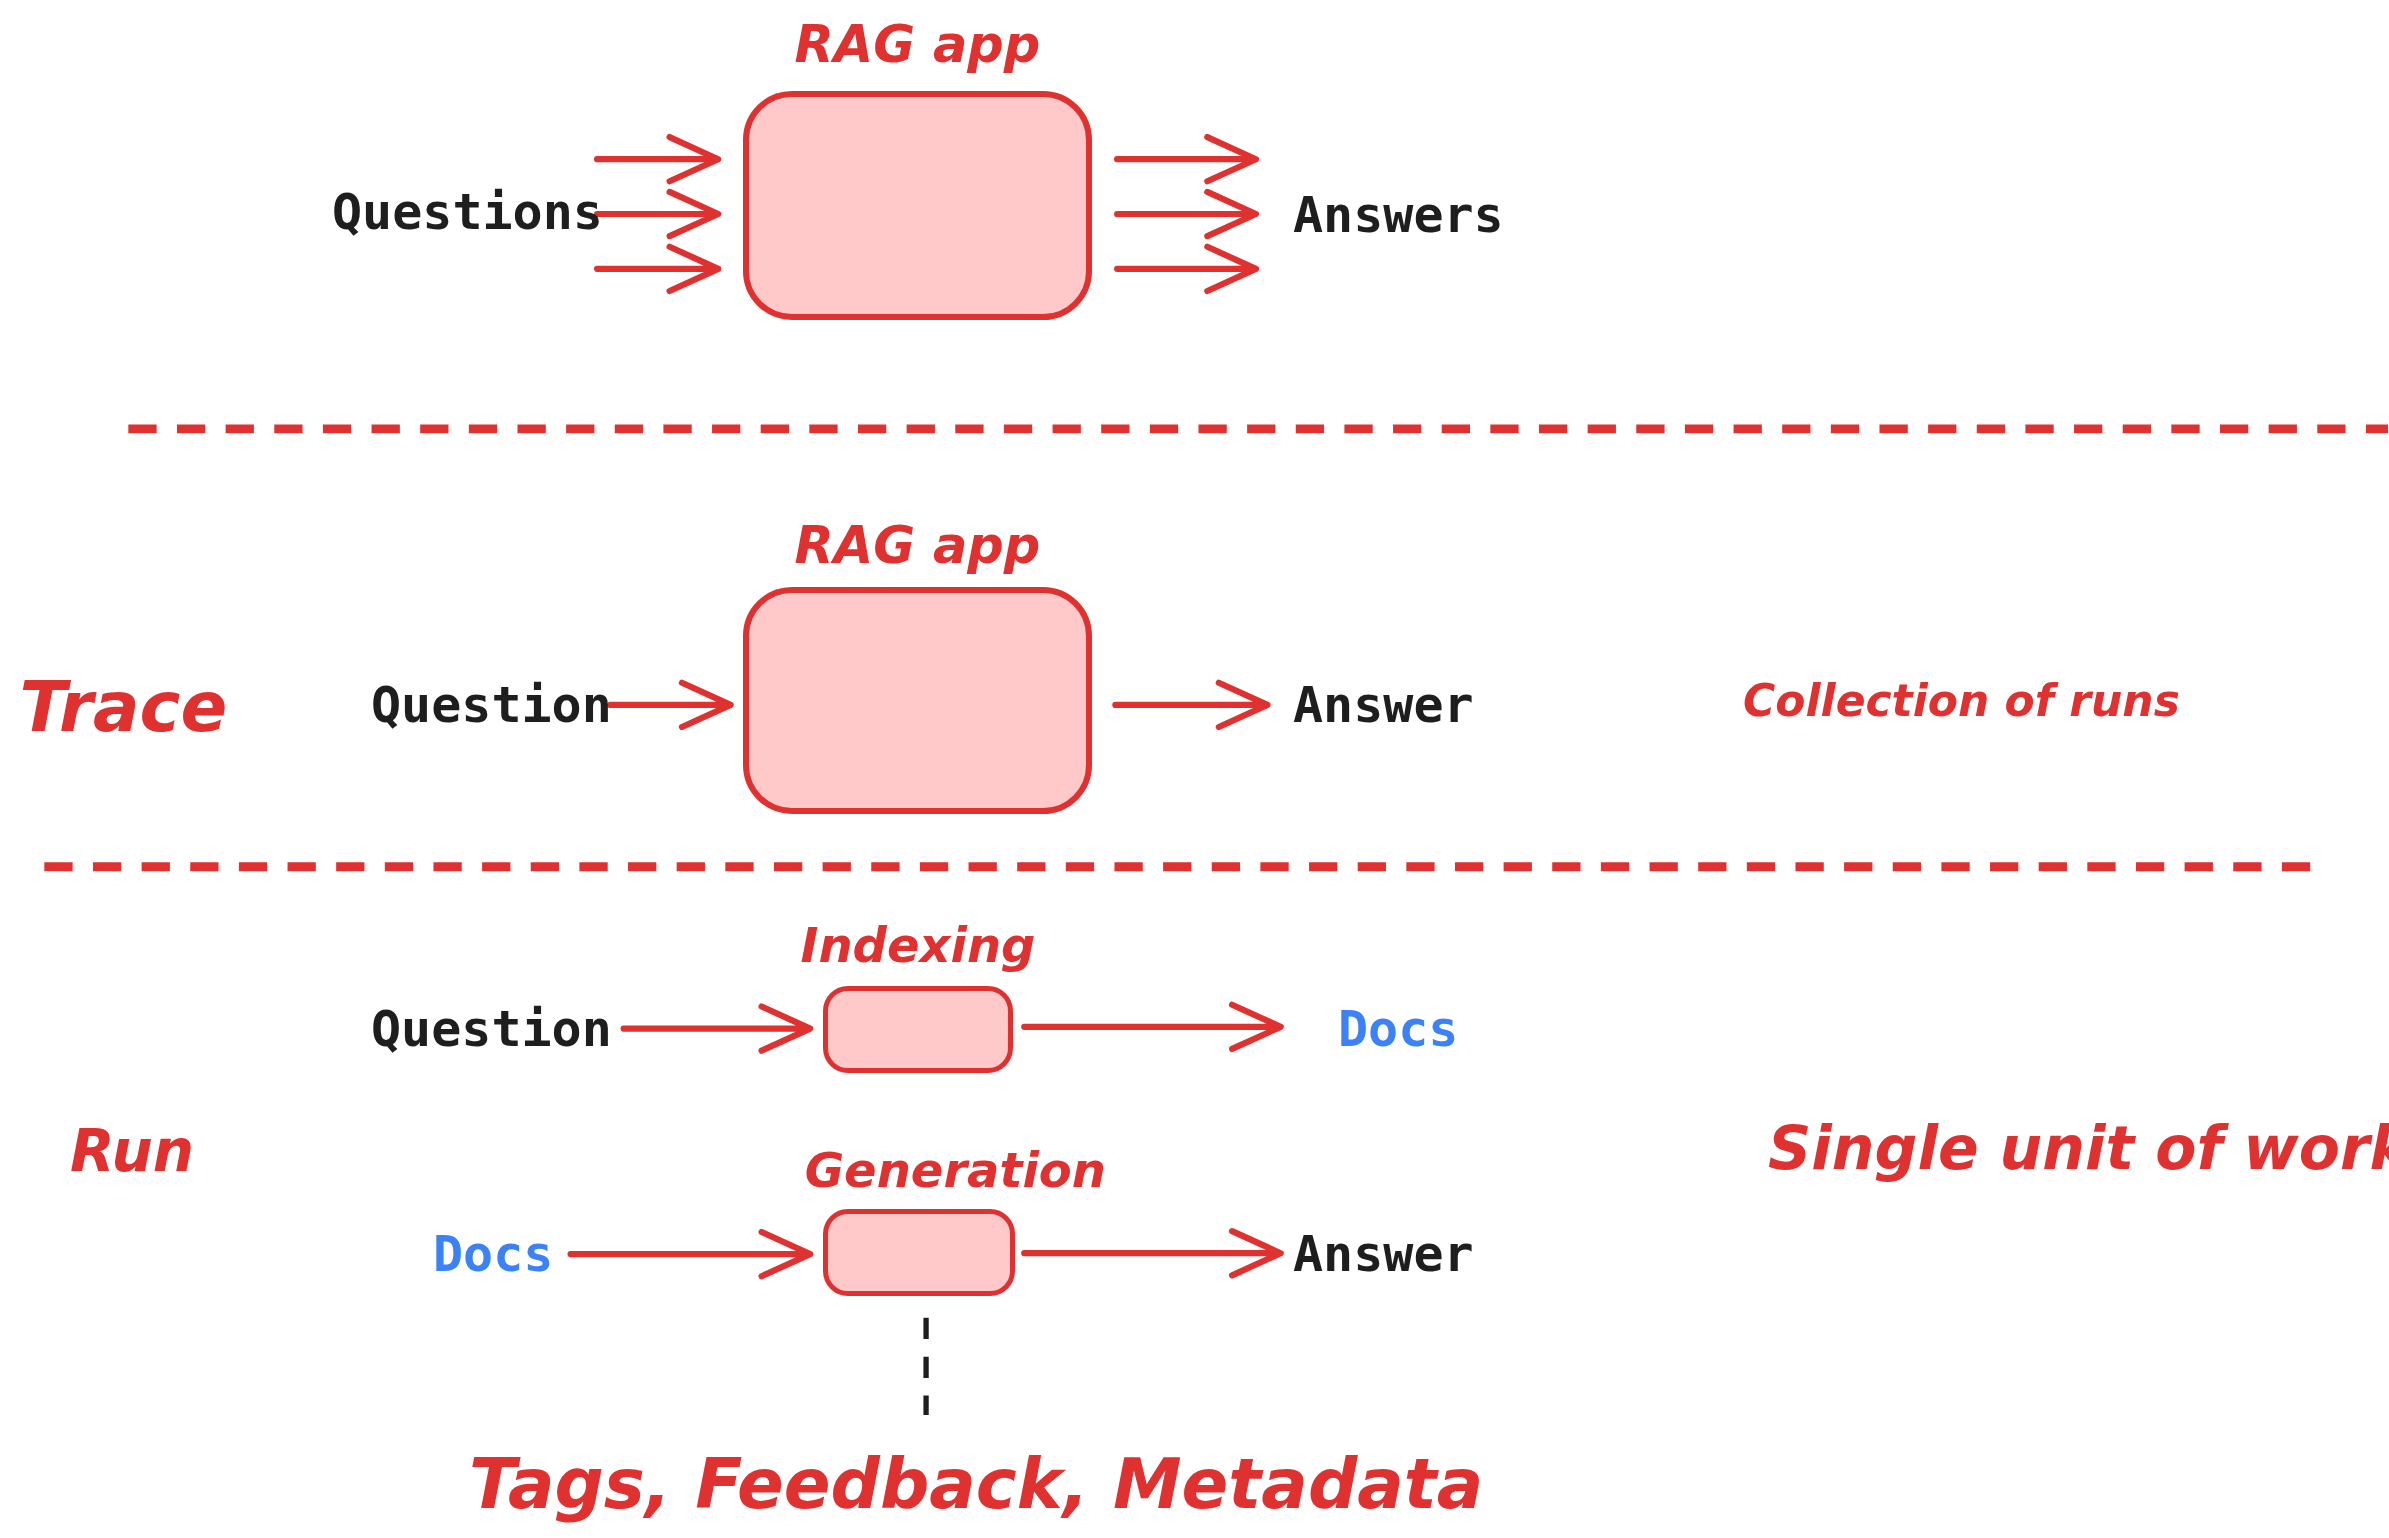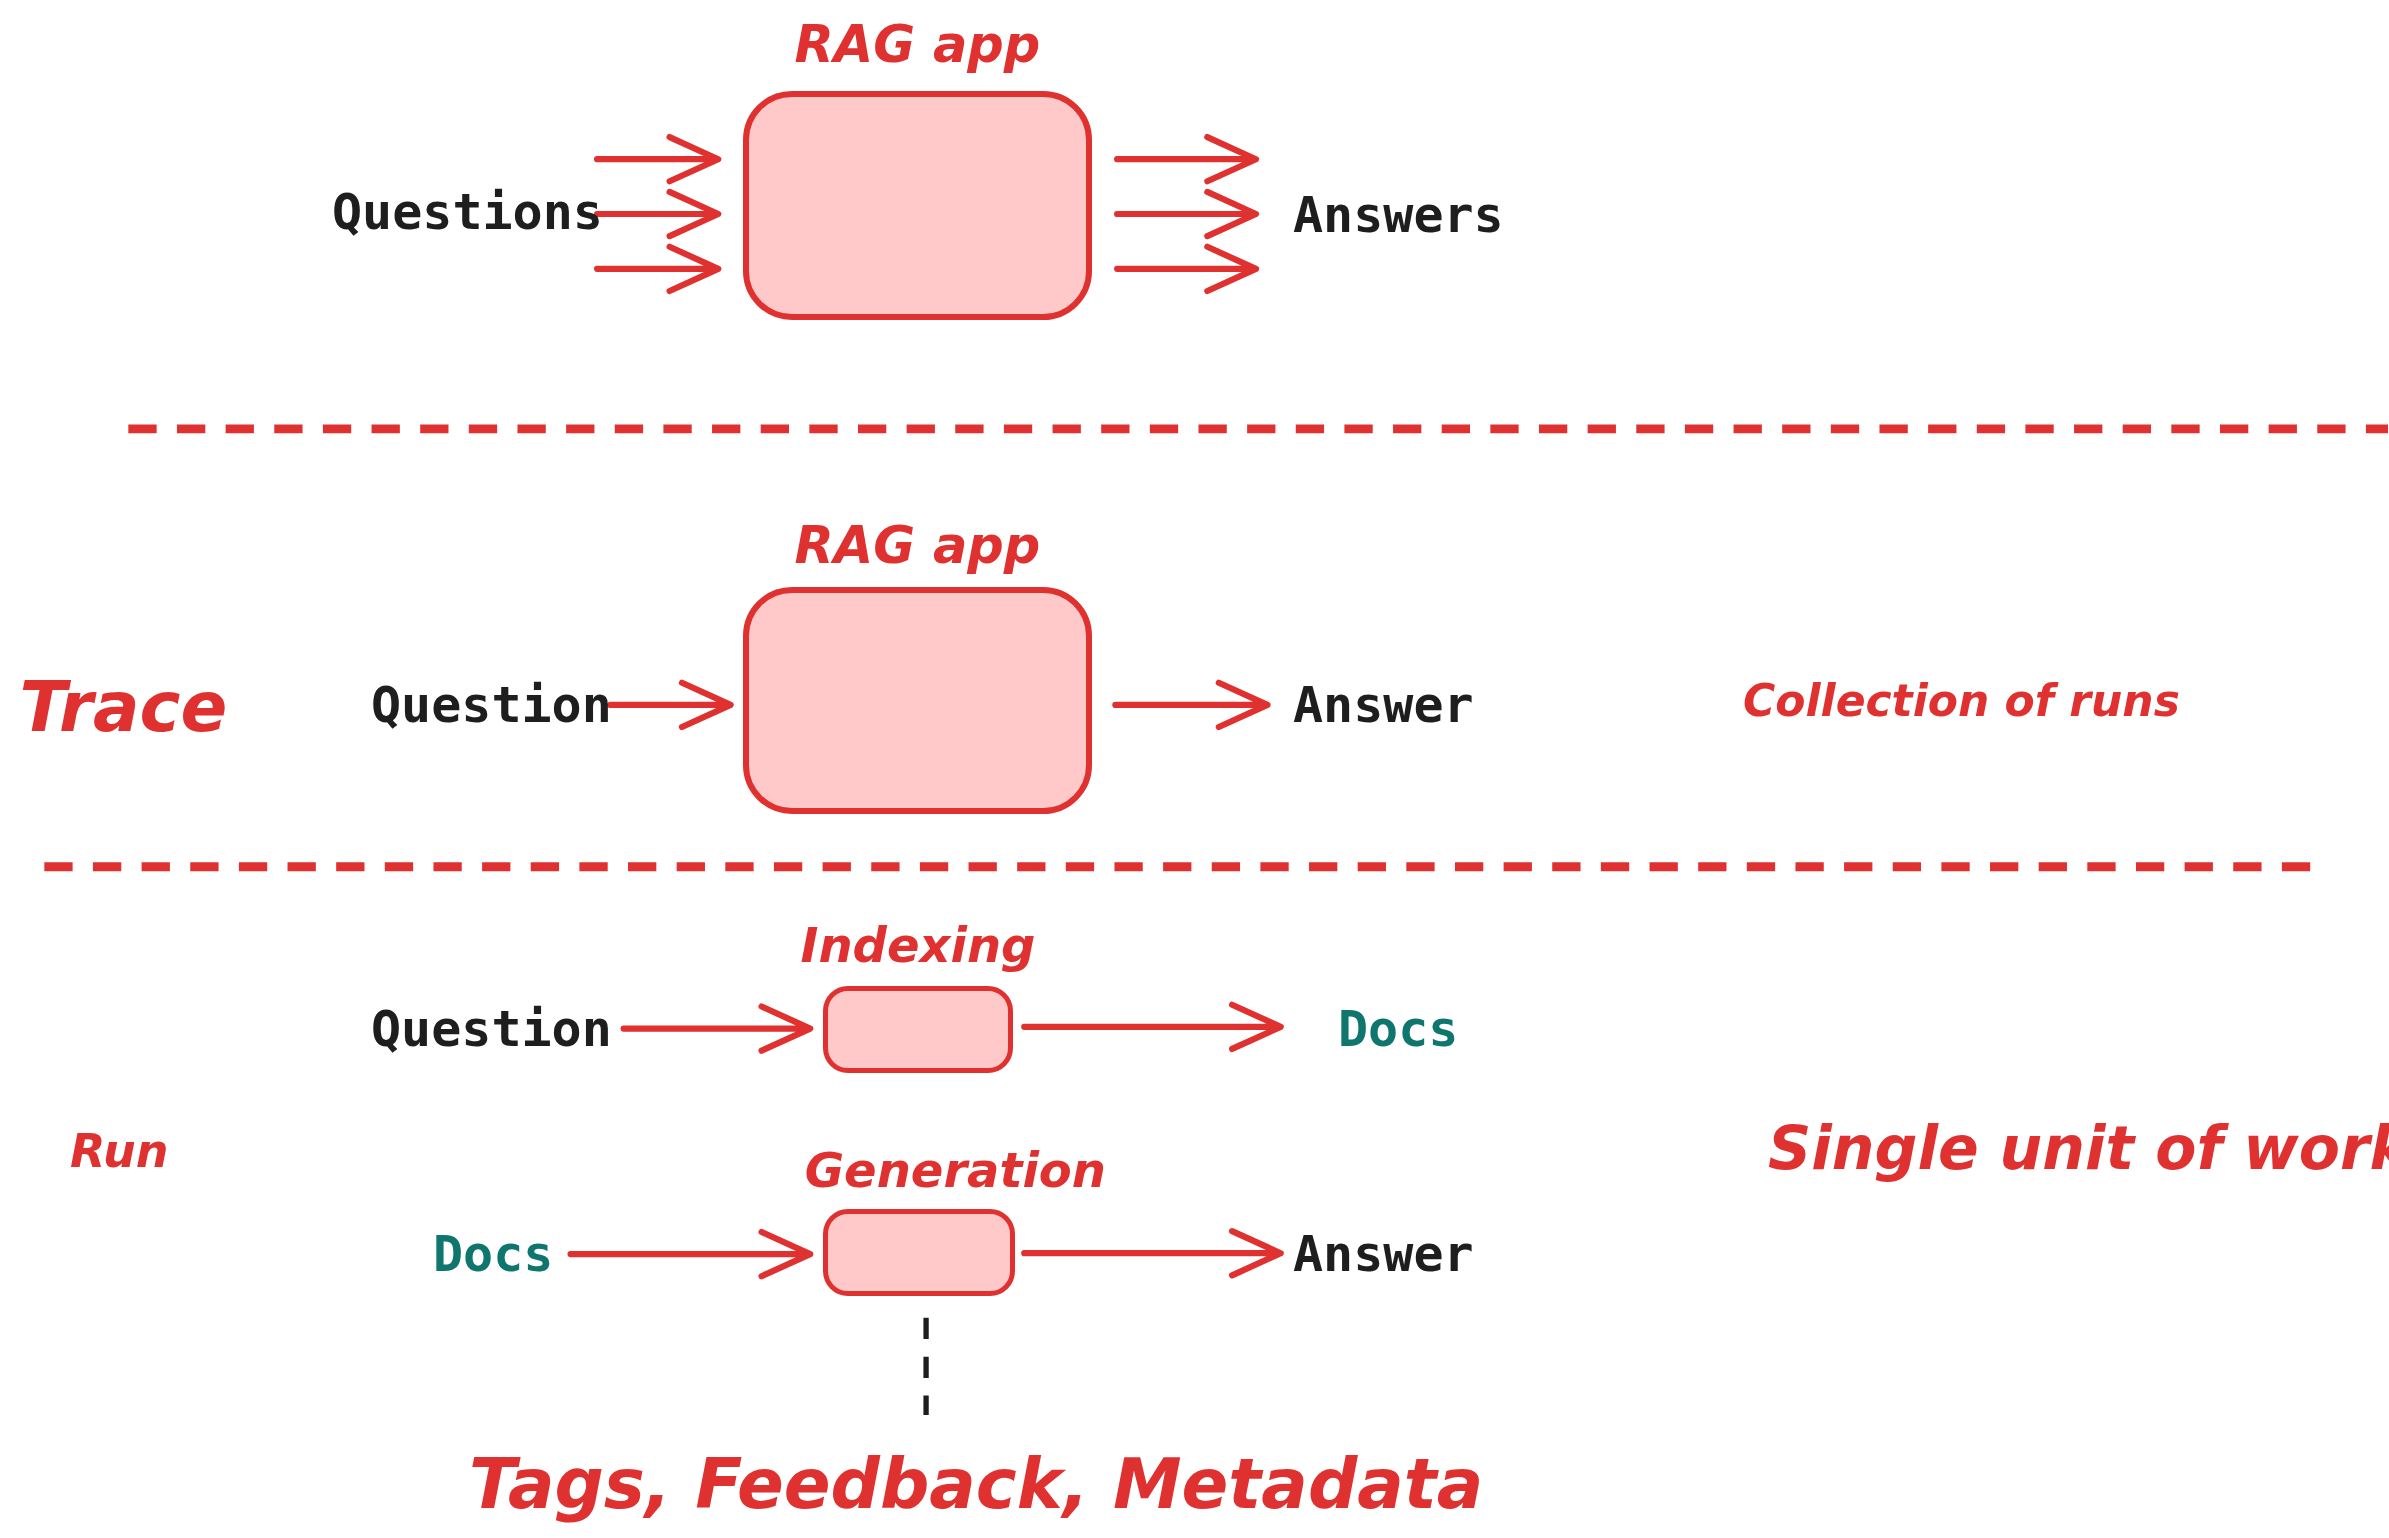--- a/index.html
+++ b/index.html
@@ -21,21 +21,21 @@
     white-space:nowrap;
     font-style:italic;
   }
   .mono {
     position:absolute;
     color:#1e1e1e;
     font-family:"DejaVu Sans Mono", monospace;
     font-weight:700;
     white-space:nowrap;
   }
-  .mono.red { color:#0f766e; }
+  .mono.red { color:#3b82f6; }
   .node {
     position:absolute;
     background:#ffc9c9;
     border:6.2px solid #e03131;
     border-radius:49px;
     box-sizing:border-box;
   }
   .node.small { border-radius:25px; border-width:5.3px; }
 
   
@@ -48,21 +48,21 @@
 
   
   #lbl-trace     { left:19.5px;  top:672px;  font-size:69px; line-height:71px; }
   #lbl-question2 { left:371px; top:674px;  font-size:50px; line-height:62px; }
   #box2          { left:743px; top:587px;  width:349px; height:227px; }
   #lbl-ragapp2   { left:743px; top:517px;  width:349px; text-align:center; font-size:51px; line-height:57px; }
   #lbl-answer2   { left:1293px; top:674px; font-size:50px; line-height:62px; }
   #note-runs     { left:1743px; top:661px; font-size:44px; line-height:80px;text-align:right; }
 
   
-  #lbl-run       { left:70px;   top:1116px; font-size:46px; line-height:71px; }
+  #lbl-run       { left:70px;   top:1116px; font-size:58px; line-height:71px; }
   #lbl-question3 { left:371px;  top:998px; font-size:50px; line-height:62px; }
   #boxA          { left:823px;  top:986px; width:190px; height:87px; }
   #lbl-indexing  { left:730px;  top:918px; width:376px; text-align:center; font-size:48px; line-height:55px; }
   #lbl-docsA     { left:1338px; top:998px; font-size:50px; line-height:62px; }
   #lbl-docsB     { left:433px;  top:1223px; font-size:50px; line-height:62px; }
   #boxB          { left:823px;  top:1209px; width:192px; height:87px; }
   #lbl-generation{ left:730px;  top:1143px; width:376px; text-align:right; font-size:48px; line-height:55px; }
   #lbl-answer3   { left:1293px; top:1223px; font-size:50px; line-height:62px; }
   #note-single   { left:1768px; top:1108px; font-size:60px; line-height:80px; }
   #note-tags     { left:469px;  top:1442px; width:933px; font-size:69px; line-height:84px; }

